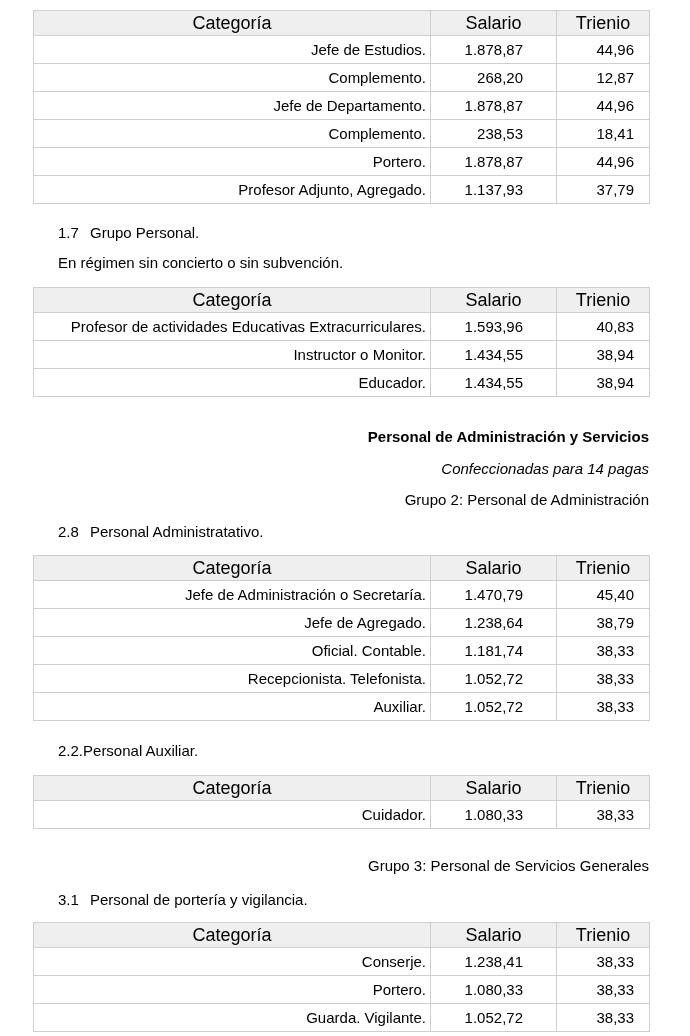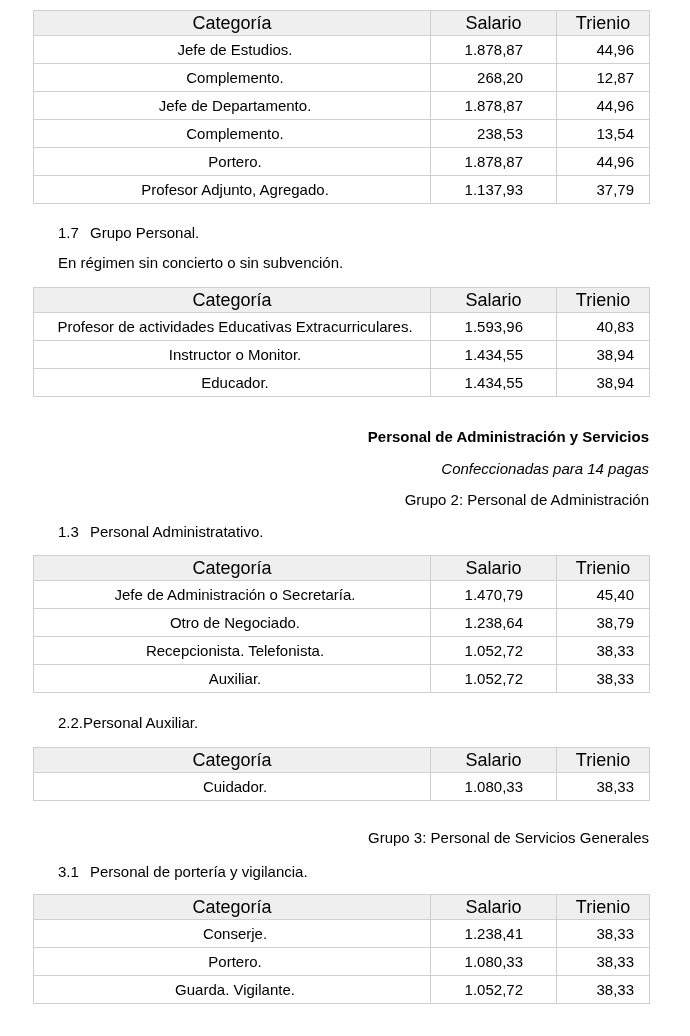--- a/index.html
+++ b/index.html
@@ -47,21 +47,21 @@
     line-height: 16px;
     padding: 4px 2px;
     text-align: center;
   }
   td {
     border: 1px solid var(--border-color, #cfcfcf);
     font-size: 15px;
     line-height: 17px;
     padding: 5px 0;
   }
-  td.c-cat { text-align: center;  padding-left: 10px; padding-right: 4px; }
+  td.c-cat { text-align: right;  padding-left: 10px; padding-right: 4px; }
   td.c-sal { text-align: right; padding-right: 33px; }
   td.c-tri { text-align: right; padding-right: 15px; }
 
   
   .doc > *:nth-child(1)  { margin-top: 0; }
   .doc > *:nth-child(2)  { margin-top: 20px; }
   .doc > *:nth-child(3)  { margin-top: 13px; }
   .doc > *:nth-child(4)  { margin-top: 16px; }
   .doc > *:nth-child(5)  { margin-top: 31px; }
   .doc > *:nth-child(6)  { margin-top: 15px; }
@@ -103,21 +103,21 @@
           <td class="c-tri">12,87</td>
         </tr>
         <tr>
           <td class="c-cat">Jefe de Departamento.</td>
           <td class="c-sal">1.878,87</td>
           <td class="c-tri">44,96</td>
         </tr>
         <tr>
           <td class="c-cat">Complemento.</td>
           <td class="c-sal">238,53</td>
-          <td class="c-tri">13,54</td>
+          <td class="c-tri">18,41</td>
         </tr>
         <tr>
           <td class="c-cat">Portero.</td>
           <td class="c-sal">1.878,87</td>
           <td class="c-tri">44,96</td>
         </tr>
         <tr>
           <td class="c-cat">Profesor Adjunto, Agregado.</td>
           <td class="c-sal">1.137,93</td>
           <td class="c-tri">37,79</td>
@@ -153,46 +153,51 @@
         <tr>
           <td class="c-cat">Educador.</td>
           <td class="c-sal">1.434,55</td>
           <td class="c-tri">38,94</td>
         </tr>
       </tbody>
     </table>
     <p class="center bold">Personal de Administración y Servicios</p>
     <p class="center italic">Confeccionadas para 14 pagas</p>
     <p class="center">Grupo 2: Personal de Administración</p>
-    <p class="indent"><span class="num">1.3</span><span>Personal Administratativo.</span></p>
+    <p class="indent"><span class="num">2.8</span><span>Personal Administratativo.</span></p>
     <table>
       <colgroup>
         <col class="col-categoria">
         <col class="col-salario">
         <col class="col-trienio">
       </colgroup>
       <thead>
         <tr>
           <th class="c-cat">Categoría</th>
           <th class="c-sal">Salario</th>
           <th class="c-tri">Trienio</th>
         </tr>
       </thead>
       <tbody>
         <tr>
           <td class="c-cat">Jefe de Administración o Secretaría.</td>
           <td class="c-sal">1.470,79</td>
           <td class="c-tri">45,40</td>
         </tr>
         <tr>
-          <td class="c-cat">Otro de Negociado.</td>
+          <td class="c-cat">Jefe de Agregado.</td>
           <td class="c-sal">1.238,64</td>
           <td class="c-tri">38,79</td>
         </tr>
         <tr>
+          <td class="c-cat">Oficial. Contable.</td>
+          <td class="c-sal">1.181,74</td>
+          <td class="c-tri">38,33</td>
+        </tr>
+        <tr>
           <td class="c-cat">Recepcionista. Telefonista.</td>
           <td class="c-sal">1.052,72</td>
           <td class="c-tri">38,33</td>
         </tr>
         <tr>
           <td class="c-cat">Auxiliar.</td>
           <td class="c-sal">1.052,72</td>
           <td class="c-tri">38,33</td>
         </tr>
       </tbody>

